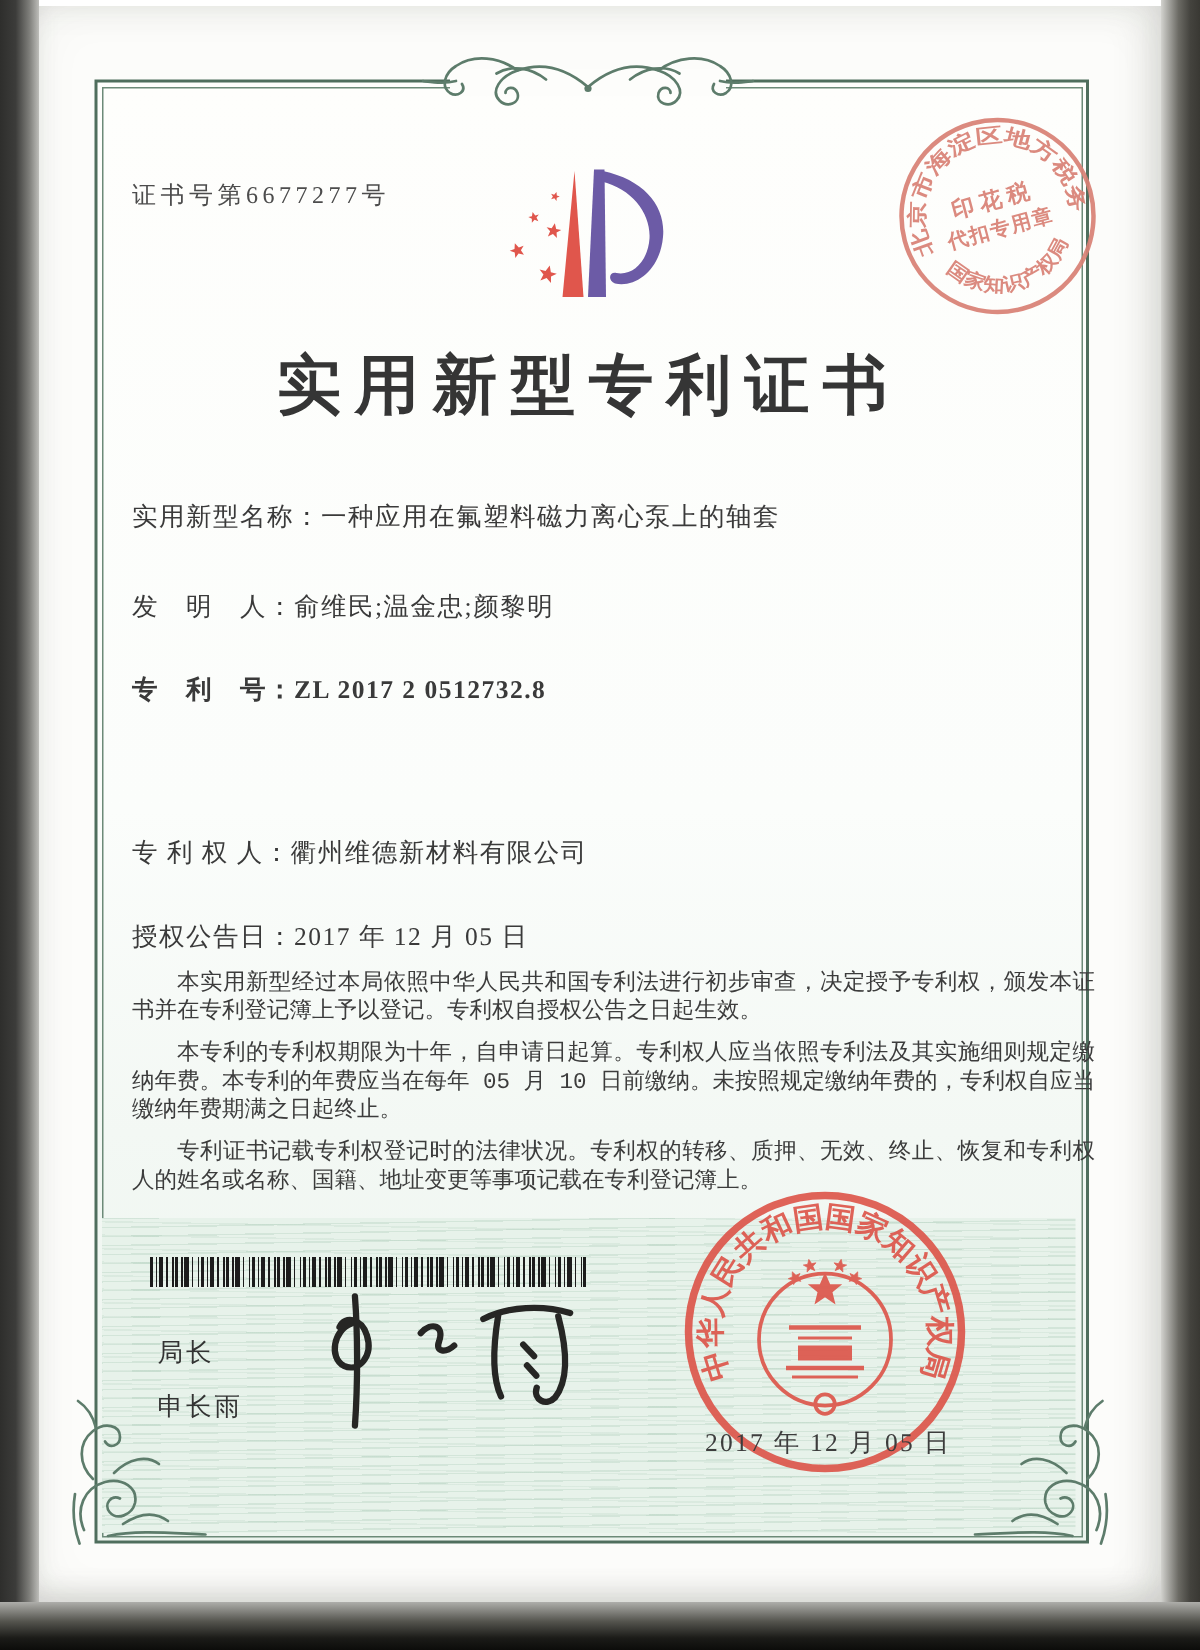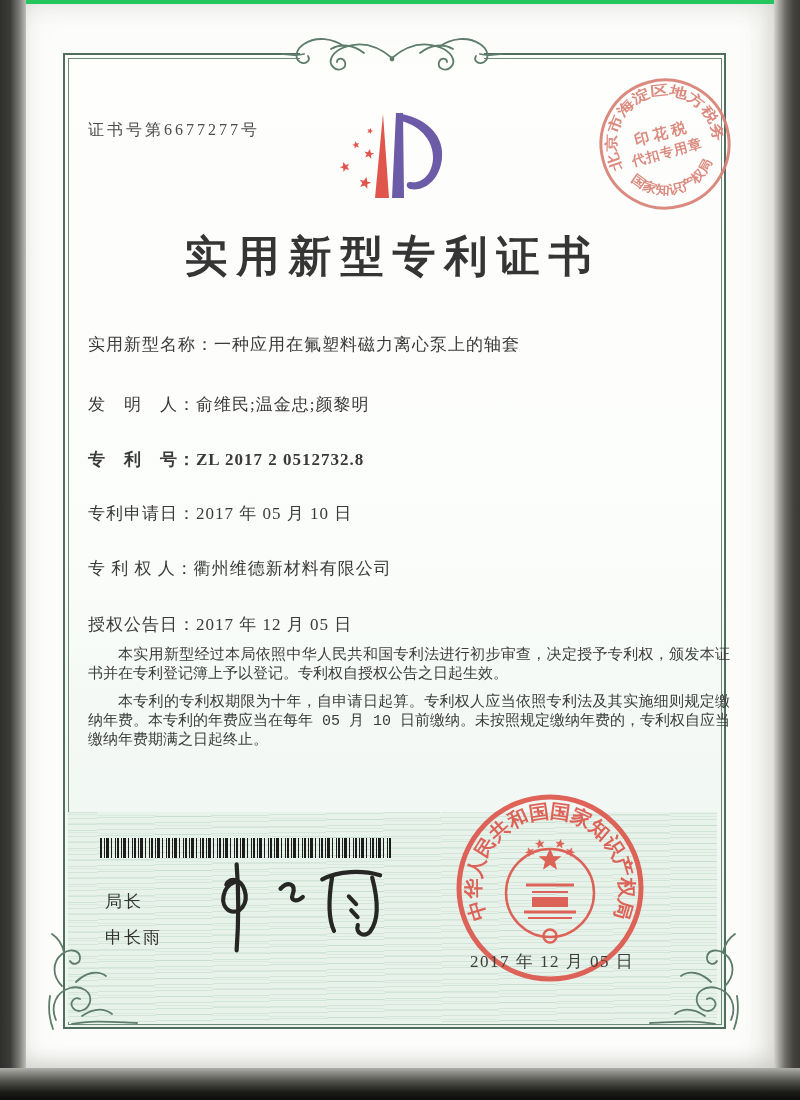--- a/index.html
+++ b/index.html
@@ -1,18 +1,18 @@
 <!DOCTYPE html>
 <html><head>
 <meta charset="utf-8">
 <style>
   html,body{margin:0;padding:0;}
   body{width:800px;height:1100px;overflow:hidden;background:#c9c9c5;
        font-family:"Liberation Serif","DejaVu Serif",serif;}
-  .photo{position:relative;width:800px;height:1100px;background:#22c55e;overflow:hidden;}
+  .photo{position:relative;width:800px;height:1100px;background:#ffffff;overflow:hidden;}
   .edge{position:absolute;}
   .edge-left{left:0;top:0;width:26px;height:1100px;
     background:linear-gradient(90deg,#2e2e2c 0%,#3c3c3a 40%,#7e7e7a 75%,#bdbdb9 100%);}
   .edge-right{left:774px;top:0;width:26px;height:1100px;
     background:linear-gradient(90deg,#d2d2ce 0%,#6b6a64 45%,#44433e 75%,#393833 100%);}
   .edge-bottom{left:0;top:1068px;width:800px;height:32px;
     background:linear-gradient(180deg,#aeaeaa 0%,#55554f 40%,#1b1b18 75%,#0c0c0a 100%);}
   .page{position:absolute;left:24px;top:4px;width:752px;height:1066px;background:#fcfcfa;
     box-shadow:inset 0 0 35px rgba(40,60,45,.05), inset -14px 0 22px rgba(90,90,85,.12),
                inset 0 -10px 16px rgba(90,90,85,.14);}
@@ -146,33 +146,31 @@
 
   <div class="txt field" style="top:333px;">
     <span>实用新型名称：</span><span>一种应用在氟塑料磁力离心泵上的轴套</span>
   </div>
   <div class="txt field" style="top:393px;">
     <span>发　明　人：</span><span>俞维民;温金忠;颜黎明</span>
   </div>
   <div class="txt field" style="top:448px;font-weight:bold;">
     <span>专　利　号：</span><span>ZL 2017 2 0512732.8</span>
   </div>
-  <div class="txt field" style="top:502px;">
-    <span>专利申请日：</span><span>2017 年 05 月 10 日</span>
-  </div>
   <div class="txt field" style="top:557px;">
     <span>专 利 权 人：</span><span>衢州维德新材料有限公司</span>
   </div>
   <div class="txt field" style="top:613px;">
     <span>授权公告日：</span><span>2017 年 12 月 05 日</span>
   </div>
 
   <div class="txt paras">
     <p>本实用新型经过本局依照中华人民共和国专利法进行初步审查，决定授予专利权，颁发本证书并在专利登记簿上予以登记。专利权自授权公告之日起生效。</p>
     <p>本专利的专利权期限为十年，自申请日起算。专利权人应当依照专利法及其实施细则规定缴纳年费。本专利的年费应当在每年 05 月 10 日前缴纳。未按照规定缴纳年费的，专利权自应当缴纳年费期满之日起终止。</p>
+    <p>专利证书记载专利权登记时的法律状况。专利权的转移、质押、无效、终止、恢复和专利权人的姓名或名称、国籍、地址变更等事项记载在专利登记簿上。</p>
   </div>
 
   <div class="barcode"></div>
 
   <div class="txt signer-title">局长</div>
   <div class="txt signer-name">申长雨</div>
 
   <svg class="sig-svg" width="195" height="105" viewBox="0 0 195 105">
     <g fill="none" stroke="#262624" stroke-width="4.2" stroke-linecap="round" stroke-linejoin="round">
       <path d="M30,30 C18,34 14,52 24,58 C34,63 44,52 40,38 C37,27 26,24 22,32"></path>

